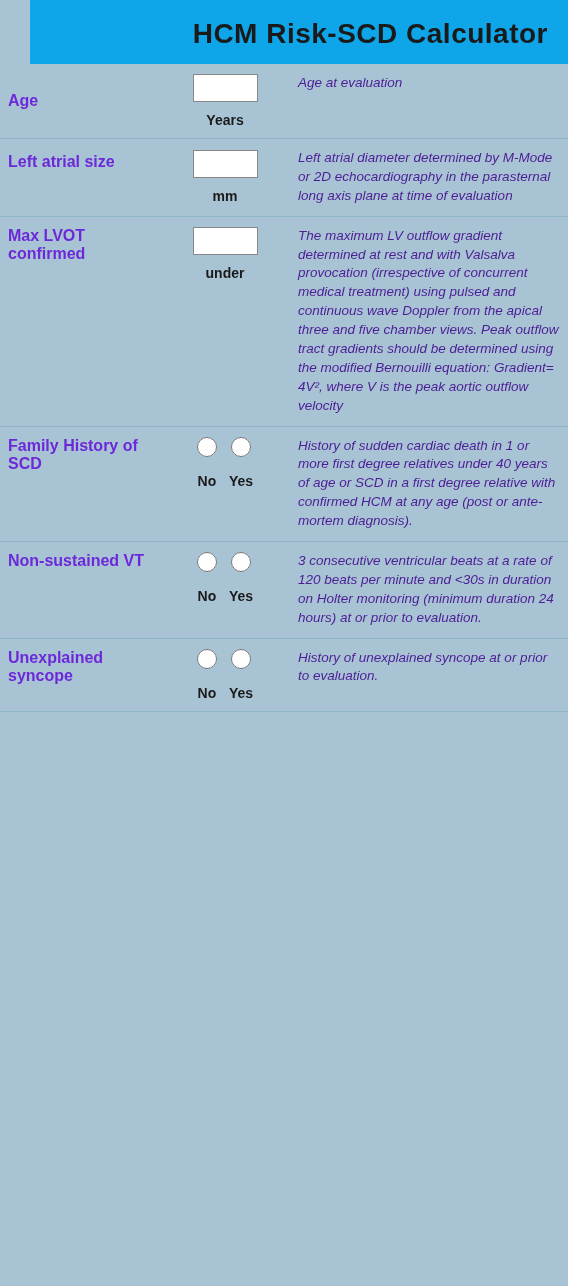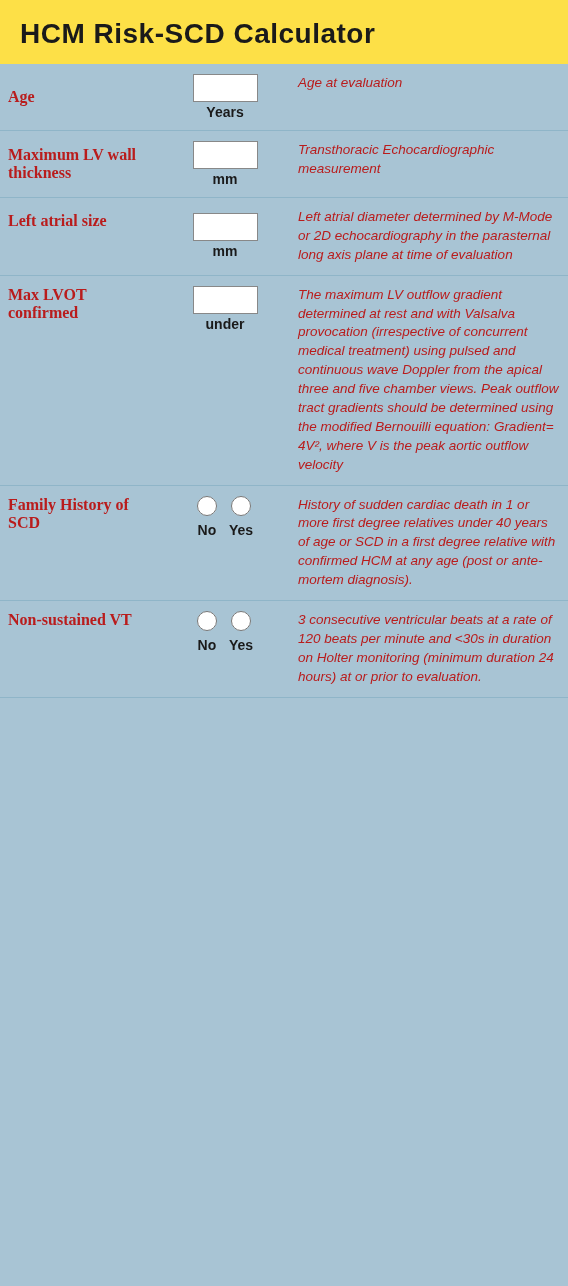--- a/index.html
+++ b/index.html
@@ -5,27 +5,28 @@
     * { box-sizing: border-box; margin: 0; padding: 0; }
 
     body {
       width: 568px;
       background-color: #a8c4d4;
       font-family: Arial, Helvetica, sans-serif;
       color: #1a1a1a;
     }
 
     .page-title {
-      background-color: #fde047;
-      text-align: left;
+      background-color: #0ea5e9;
+      text-align: right;
       padding: 18px 20px 14px;
       font-size: 28px;
       font-weight: bold;
       color: #1a1a1a;
       letter-spacing: 0.5px;
+      margin-left: 30px;
     }
 
     .calc-table {
       width: 100%;
       border-collapse: collapse;
     }
 
     .calc-table tr {
       border-bottom: 1px solid #8fb5c8;
     }
@@ -35,70 +36,69 @@
       vertical-align: top;
     }
 
     .label-cell {
       width: 160px;
       font-weight: bold;
       font-size: 16px;
       padding-top: 12px;
       padding-left: 12px;
       vertical-align: middle;
-      color: #b91c1c;
-      font-family: Liberation Serif, serif;
+      color: #6d28d9;
     }
 
     .input-cell {
       width: 130px;
       vertical-align: middle;
       text-align: center;
       padding-top: 12px;
     }
 
     .desc-cell {
       font-style: italic;
       font-size: 13.5px;
-      color: #b91c1c;
+      color: #4c1d95;
       padding-top: 10px;
       line-height: 1.4;
     }
 
     .number-input {
       width: 65px;
       height: 28px;
       border: 1px solid #888;
       background: #fff;
       font-size: 14px;
       padding: 2px 4px;
       display: inline-block;
     }
 
     .unit-label {
       display: block;
       font-weight: bold;
       font-size: 14px;
-      margin-top: 2px;
+      margin-top: 10px;
       text-align: center;
     }
 
     .radio-group {
       display: flex;
       gap: 12px;
       justify-content: center;
       align-items: center;
       flex-wrap: wrap;
     }
 
     .radio-option {
       display: flex;
       flex-direction: column;
       align-items: center;
-      gap: 6px;
+      gap: 16px;
       font-size: 14px;
       font-weight: bold;
     }
 
     .radio-option input[type="radio"] {
       width: 20px;
       height: 20px;
       cursor: pointer;
       accent-color: #555;
     }
@@ -141,28 +141,20 @@
   <tbody>
       <tr class="row-age">
     <td class="label-cell">Age</td>
     <td class="input-cell">
       <input type="number" class="number-input" min="0" max="120" style="">
       <span class="unit-label">Years</span>
     </td>
     <td class="desc-cell">Age at evaluation</td>
   </tr>
 
-  <tr class="row-lv">
-    <td class="label-cell">Maximum LV wall thickness</td>
-    <td class="input-cell">
-      <input type="number" class="number-input" min="0" style="">
-      <span class="unit-label">mm</span>
-    </td>
-    <td class="desc-cell">Transthoracic Echocardiographic measurement</td>
-  </tr>
 
   <tr class="row-la">
     <td class="label-cell">Left atrial size</td>
     <td class="input-cell">
       <input type="number" class="number-input" min="0" style="">
       <span class="unit-label">mm</span>
     </td>
     <td class="desc-cell">Left atrial diameter determined by M-Mode or 2D echocardiography in the parasternal long axis plane at time of evaluation</td>
   </tr>
 
@@ -202,14 +194,30 @@
         </div>
         <div class="radio-option">
           <input type="radio" name="nsvt" value="yes" style="">
           <span>Yes</span>
         </div>
       </div>
     </td>
     <td class="desc-cell">3 consecutive ventricular beats at a rate of 120 beats per minute and &lt;30s in duration on Holter monitoring (minimum duration 24 hours) at or prior to evaluation.</td>
   </tr>
 
+  <tr>
+    <td class="label-cell label-cell-middle">Unexplained syncope</td>
+    <td class="input-cell-radio input-cell">
+      <div class="radio-group">
+        <div class="radio-option">
+          <input type="radio" name="syncope" value="no" style="">
+          <span>No</span>
+        </div>
+        <div class="radio-option">
+          <input type="radio" name="syncope" value="yes" style="">
+          <span>Yes</span>
+        </div>
+      </div>
+    </td>
+    <td class="desc-cell">History of unexplained syncope at or prior to evaluation.</td>
+  </tr>
 </tbody>
   </table>
 
 </body></html>

